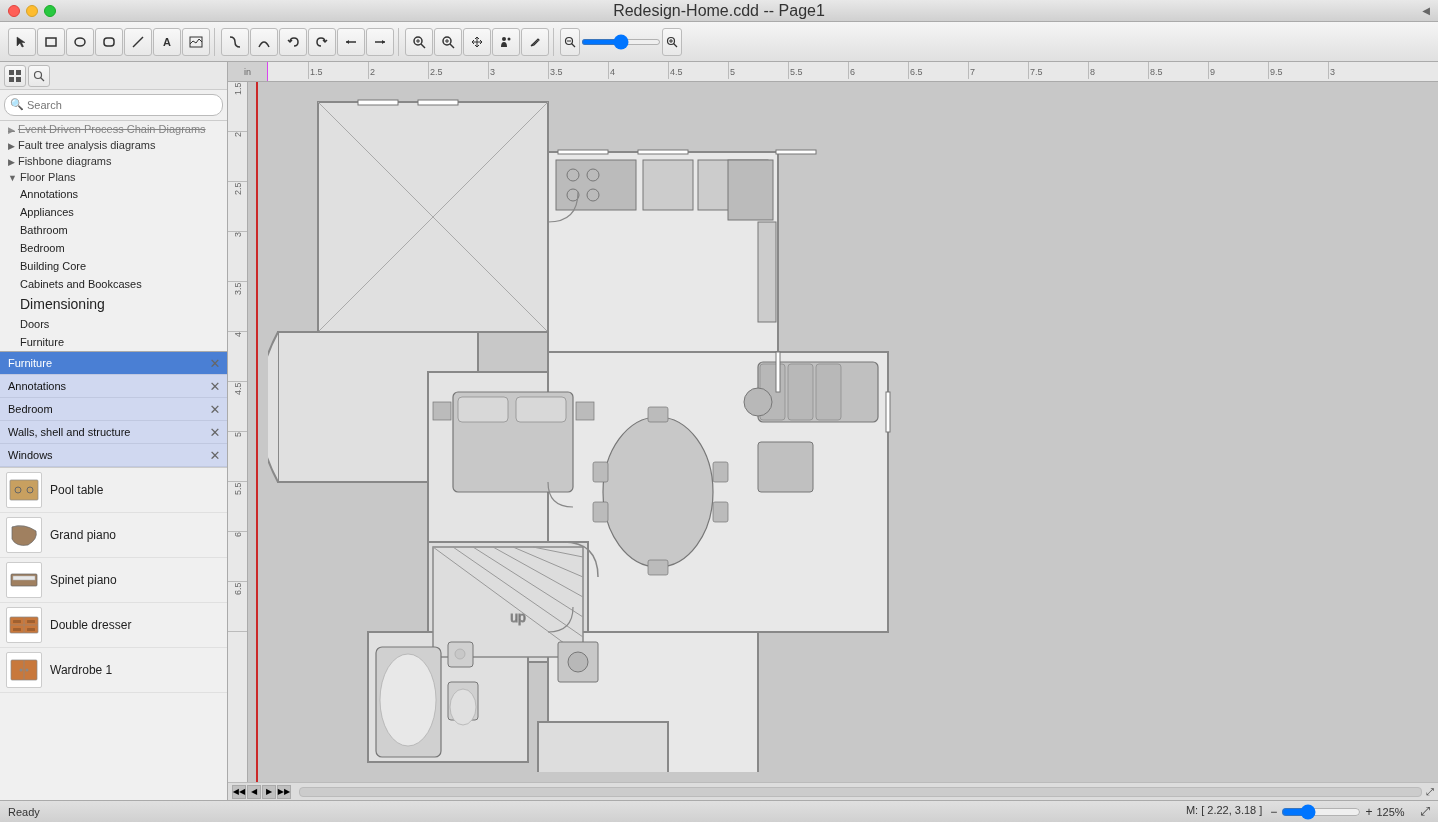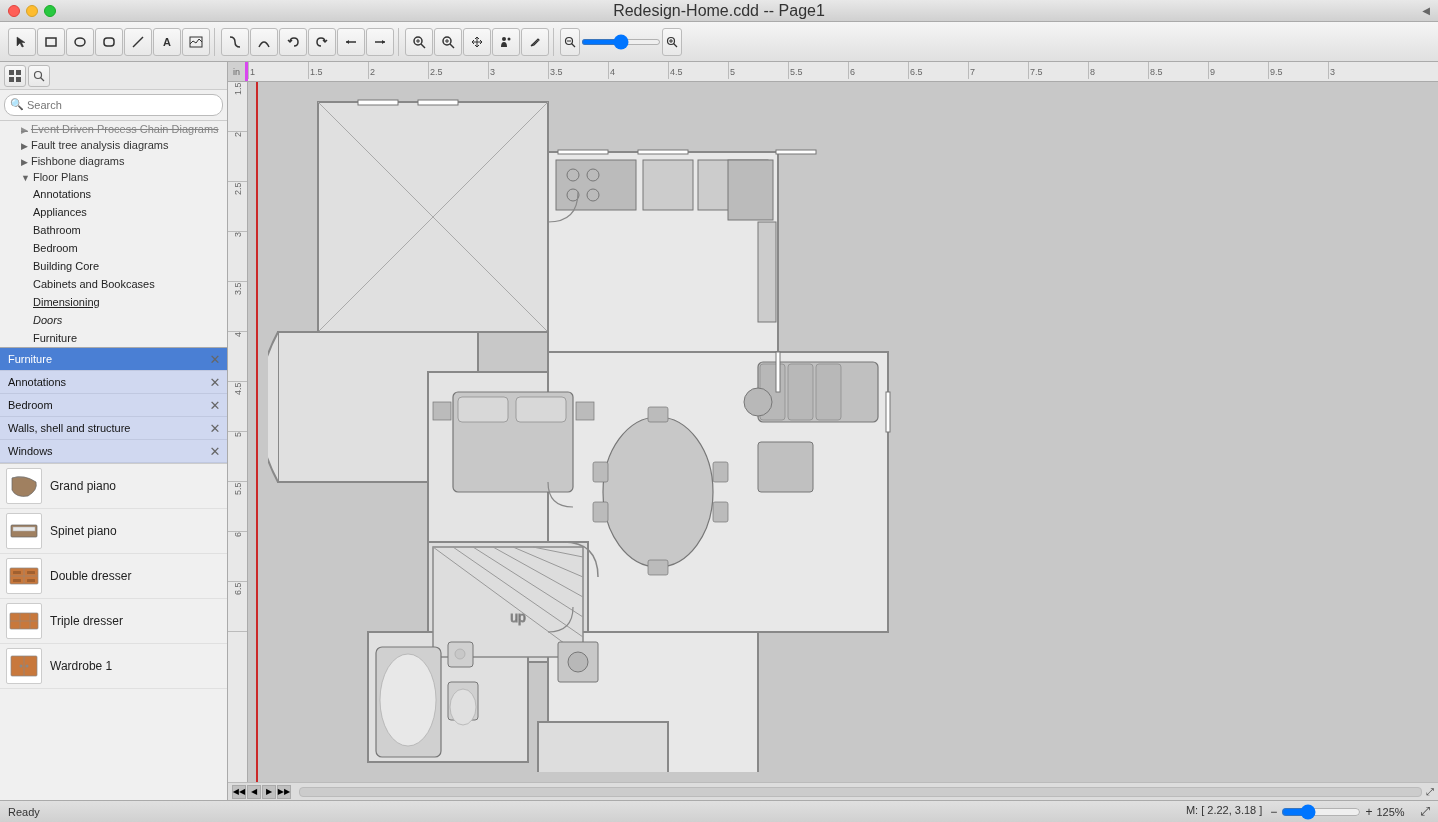--- a/index.html
+++ b/index.html
@@ -105,21 +105,20 @@
       display: flex;
       align-items: center;
       gap: 2px;
       padding: 2px 4px;
       border-bottom: 1px solid #ccc;
     }
 
     .sidebar-tree {
       flex: 0 0 auto;
       overflow: hidden;
-      padding-left: 13px;
     }
     .tree-item {
       padding: 3px 8px 3px 12px;
       font-size: 12px;
       color: #222;
       cursor: pointer;
       white-space: nowrap;
     }
     .tree-item.sub {
       padding-left: 20px;
@@ -197,23 +196,23 @@
       border-bottom: 1px solid #aaa;
       display: flex;
       align-items: flex-end;
       padding-left: 20px;
       overflow: hidden;
       position: relative;
     }
     .ruler-corner {
       position: absolute;
       left: 0; top: 0;
-      width: 20px; height: 20px;
+      width: 40px; height: 20px;
       background: #d0d0d0;
-      border-right: 3px solid #d946ef;
+      border-right: 1px solid #d946ef;
       border-bottom: 1px solid #aaa;
       display: flex; align-items: center; justify-content: center;
       font-size: 9px; color: #666;
     }
     .ruler-marks {
       display: flex;
       flex: 1;
       height: 100%;
       align-items: flex-end;
       padding-bottom: 2px;
@@ -491,24 +490,24 @@
       </div>
       <div class="tree-item sub" style="font-size:11px; padding-left:20px;">
         <span>Bedroom</span>
       </div>
       <div class="tree-item sub" style="font-size:11px; padding-left:20px;">
         <span>Building Core</span>
       </div>
       <div class="tree-item sub" style="font-size:11px; padding-left:20px;">
         <span>Cabinets and Bookcases</span>
       </div>
-      <div class="tree-item sub" style="font-size:11px; padding-left:20px;text-decoration:underline;">
+      <div class="tree-item sub" style="font-size:14px; padding-left:20px;">
         <span>Dimensioning</span>
       </div>
-      <div class="tree-item sub" style="font-size:11px; padding-left:20px;font-style:italic;">
+      <div class="tree-item sub" style="font-size:11px; padding-left:20px;">
         <span>Doors</span>
       </div>
       <div class="tree-item sub" style="font-size:11px; padding-left:20px;">
         <span>Furniture</span>
       </div>
     </div>
 
     <div style="height:1px; background:#aaa;"></div>
 
     <div class="active-filters">
@@ -530,20 +529,30 @@
       </div>
       <div class="filter-tag">
         <span>Windows</span>
         <span class="filter-close">✕</span>
       </div>
     </div>
 
     <div class="shape-list">
 
 
+      <div class="shape-item">
+        <div class="shape-icon">
+          <svg width="32" height="32" viewBox="0 0 32 32">
+              <rect x="2" y="6" width="28" height="20" rx="1" fill="#c8a060" stroke="#888" stroke-width="0.7"></rect>
+              <circle cx="10" cy="16" r="3" fill="none" stroke="#666" stroke-width="1"></circle>
+              <circle cx="22" cy="16" r="3" fill="none" stroke="#666" stroke-width="1"></circle>
+            </svg>
+        </div>
+        <span class="shape-label">Pool table</span>
+      </div>
 
       <div class="shape-item">
         <div class="shape-icon">
           <svg width="32" height="32" viewBox="0 0 32 32">
               <path d="M4 8 Q16 4 28 12 Q30 20 20 26 Q8 28 4 20 Z" fill="#a08060" stroke="#666" stroke-width="0.7"></path>
               <path d="M4 8 Q8 6 16 8" fill="none" stroke="#888" stroke-width="0.5"></path>
             </svg>
         </div>
         <span class="shape-label">Grand piano</span>
       </div>
@@ -567,31 +576,20 @@
               <line x1="2" y1="16" x2="30" y2="16" stroke="#888" stroke-width="0.5"></line>
               <rect x="5" y="11" width="8" height="3" rx="0.5" fill="#a06030"></rect>
               <rect x="19" y="11" width="8" height="3" rx="0.5" fill="#a06030"></rect>
               <rect x="5" y="19" width="8" height="3" rx="0.5" fill="#a06030"></rect>
               <rect x="19" y="19" width="8" height="3" rx="0.5" fill="#a06030"></rect>
             </svg>
         </div>
         <span class="shape-label">Double dresser</span>
       </div>
 
-      <div class="shape-item">
-        <div class="shape-icon">
-          <svg width="32" height="32" viewBox="0 0 32 32">
-              <rect x="2" y="8" width="28" height="16" rx="1" fill="#c8783c" stroke="#888" stroke-width="0.7"></rect>
-              <line x1="12" y1="8" x2="12" y2="24" stroke="#888" stroke-width="0.5"></line>
-              <line x1="22" y1="8" x2="22" y2="24" stroke="#888" stroke-width="0.5"></line>
-              <line x1="2" y1="16" x2="30" y2="16" stroke="#888" stroke-width="0.5"></line>
-            </svg>
-        </div>
-        <span class="shape-label">Triple dresser</span>
-      </div>
 
       <div class="shape-item">
         <div class="shape-icon">
           <svg width="32" height="32" viewBox="0 0 32 32">
               <rect x="3" y="6" width="26" height="20" rx="1" fill="#c8783c" stroke="#888" stroke-width="0.7"></rect>
               <line x1="16" y1="6" x2="16" y2="26" stroke="#888" stroke-width="0.7"></line>
               <circle cx="13" cy="16" r="1.5" fill="#888"></circle>
               <circle cx="19" cy="16" r="1.5" fill="#888"></circle>
             </svg>
         </div>

